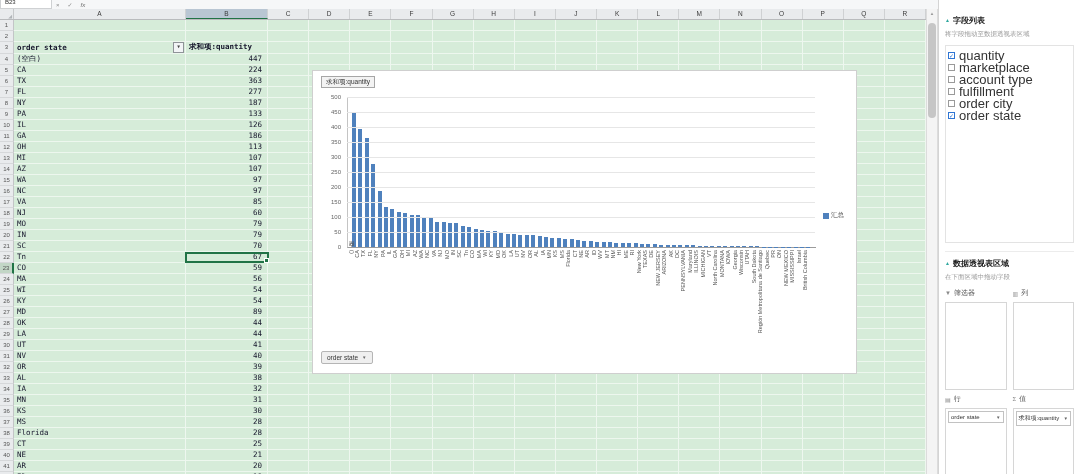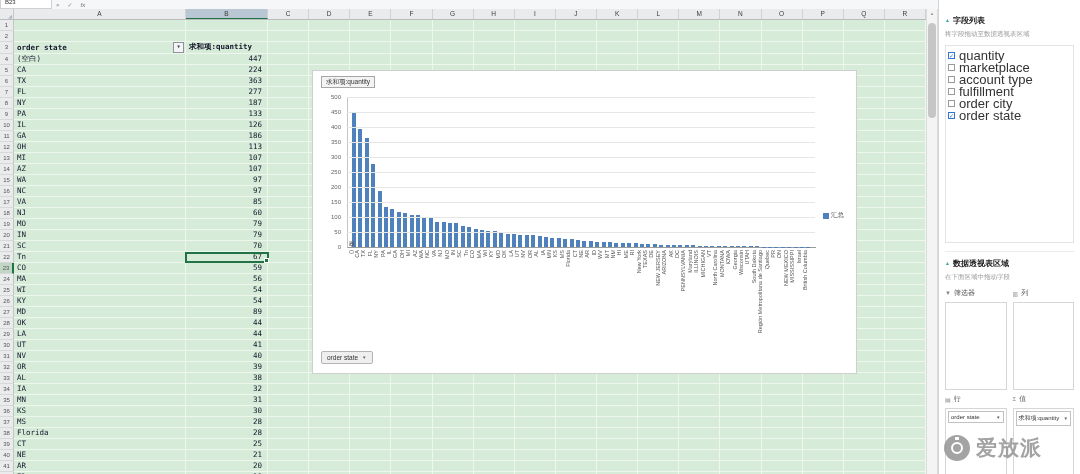--- a/index.html
+++ b/index.html
@@ -1508,21 +1508,14 @@
         <div class="areabox tall">
             <div class="chip">
               <span>求和项:quantity</span>
               <span class="chip-ar">▼</span>
             </div>
           </div>
       </div>
     </div>
   </div>
 
-  <div class="watermark">
-    <div class="wm-cam">
-      <div class="wm-flash"></div>
-        <div class="wm-lens"></div>
-    </div>
-    <div class="wm-text">爱放派</div>
-  </div>
 
 </div>
 
 </body></html>

